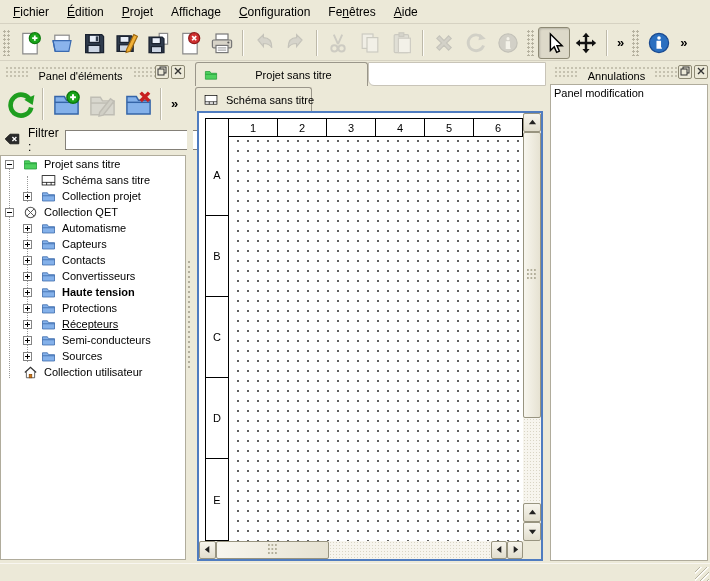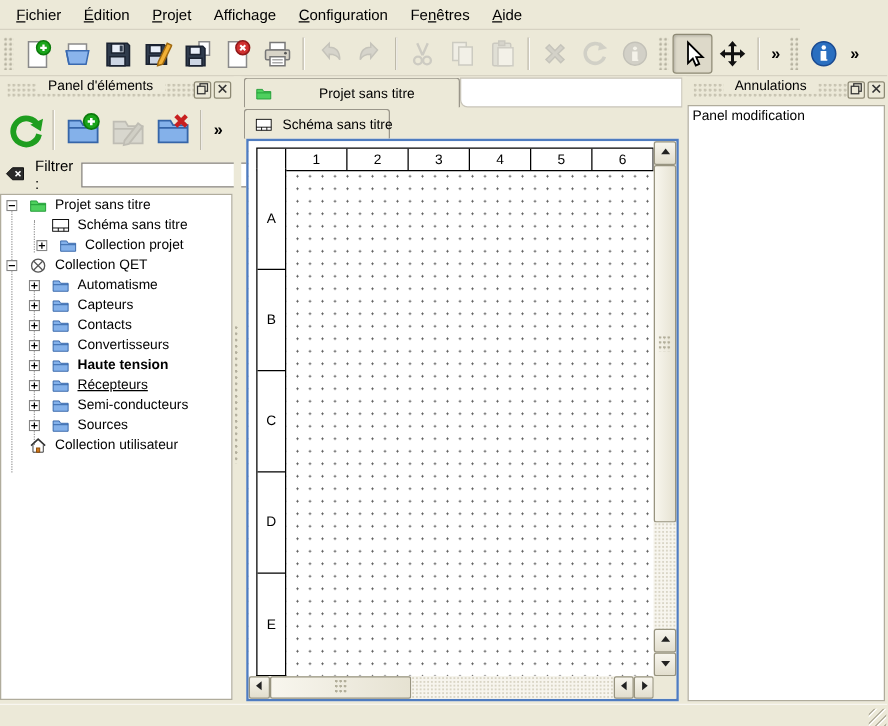--- a/index.html
+++ b/index.html
@@ -31,21 +31,21 @@
   .tb-chevron{font-weight:bold;font-size:13px;padding:0 5px;line-height:30px}
   
   .dock{position:absolute;top:61px;height:502px}
   #left-dock{left:0;width:187px}
   #right-dock{left:549px;width:161px}
   .dock-titlebar{position:absolute;left:2px;right:2px;top:2px;height:19px}
   .dock-title-texture{position:absolute;left:4px;right:28px;top:4px;bottom:4px;
     background-image:radial-gradient(circle at 1px 1px,#c6c2b0 1px,rgba(0,0,0,0) 1.3px);
     background-size:4px 4px}
   .dock-title{position:absolute;left:0;right:26px;top:0;bottom:0;
-    display:flex;align-items:flex-start;justify-content:center;pointer-events:none}
+    display:flex;align-items:flex-end;justify-content:center;pointer-events:none}
   .dock-title span{background:#ece9d8;padding:0 9px;font-size:11px}
   .dock-btns{position:absolute;right:0;top:2px;display:flex;gap:2px}
   .dock-btn{width:14px;height:14px;background:#ece9d8;border:1px solid #8d8974;border-radius:2px;
     display:flex;align-items:center;justify-content:center;box-sizing:border-box}
   .dock-btn svg{width:10px;height:10px}
   
   #panel-toolbar{position:absolute;left:2px;right:2px;top:23px;height:40px;
     display:flex;align-items:center}
   #panel-toolbar .tb-btn{width:36px;height:36px}
   #panel-toolbar .tb-btn svg{width:29px;height:29px}
@@ -375,21 +375,21 @@
       <div class="tree-row" style="padding-left: 22px;">
         <span class="exp-spacer"></span>
         <span class="tree-icon">
           <svg viewBox="0 0 20 20" xmlns="http://www.w3.org/2000/svg">
             <rect x="1.5" y="3.5" width="17" height="12.5" fill="#fff" stroke="#000"></rect>
             <path d="M1.5 12.5h17M7.5 12.5v3.5M13.5 12.5v3.5" stroke="#000" fill="none"></path>
           </svg>
         </span>
         <span class="tree-label">Schéma sans titre</span>
       </div>
-      <div class="tree-row" style=" margin-left: 28px;">
+      <div class="tree-row" style="padding-left: 22px;">
         <span class="expander">
           <svg viewBox="0 0 9 9">
             <rect x="0.5" y="0.5" width="8" height="8" fill="#fff" stroke="#848484"></rect>
             <path d="M2 4.5h5M4.5 2v5" stroke="#000"></path>
           </svg>
         </span>
         <span class="tree-icon">
           <svg viewBox="0 0 20 20" xmlns="http://www.w3.org/2000/svg">
             <path d="M2 5h6.5L10 7.5h8V16H2z" fill="#84b1ea" stroke="#3565a8"></path>
             <path d="M2 9h16" stroke="#3565a8"></path>
@@ -479,20 +479,35 @@
             <path d="M2 4.5h5M4.5 2v5" stroke="#000"></path>
           </svg>
         </span>
         <span class="tree-icon">
           <svg viewBox="0 0 20 20" xmlns="http://www.w3.org/2000/svg">
             <path d="M2 5h6.5L10 7.5h8V16H2z" fill="#84b1ea" stroke="#3565a8"></path>
             <path d="M2 9h16" stroke="#3565a8"></path>
           </svg>
         </span>
         <span class="tree-label">Haute tension</span>
+      </div>
+      <div class="tree-row" style="padding-left: 22px;">
+        <span class="expander">
+          <svg viewBox="0 0 9 9">
+            <rect x="0.5" y="0.5" width="8" height="8" fill="#fff" stroke="#848484"></rect>
+            <path d="M2 4.5h5M4.5 2v5" stroke="#000"></path>
+          </svg>
+        </span>
+        <span class="tree-icon">
+          <svg viewBox="0 0 20 20" xmlns="http://www.w3.org/2000/svg">
+            <path d="M2 5h6.5L10 7.5h8V16H2z" fill="#84b1ea" stroke="#3565a8"></path>
+            <path d="M2 9h16" stroke="#3565a8"></path>
+          </svg>
+        </span>
+        <span class="tree-label">Protections</span>
       </div>
       <div class="tree-row" style="padding-left: 22px; text-decoration: underline;">
         <span class="expander">
           <svg viewBox="0 0 9 9">
             <rect x="0.5" y="0.5" width="8" height="8" fill="#fff" stroke="#848484"></rect>
             <path d="M2 4.5h5M4.5 2v5" stroke="#000"></path>
           </svg>
         </span>
         <span class="tree-icon">
           <svg viewBox="0 0 20 20" xmlns="http://www.w3.org/2000/svg">

